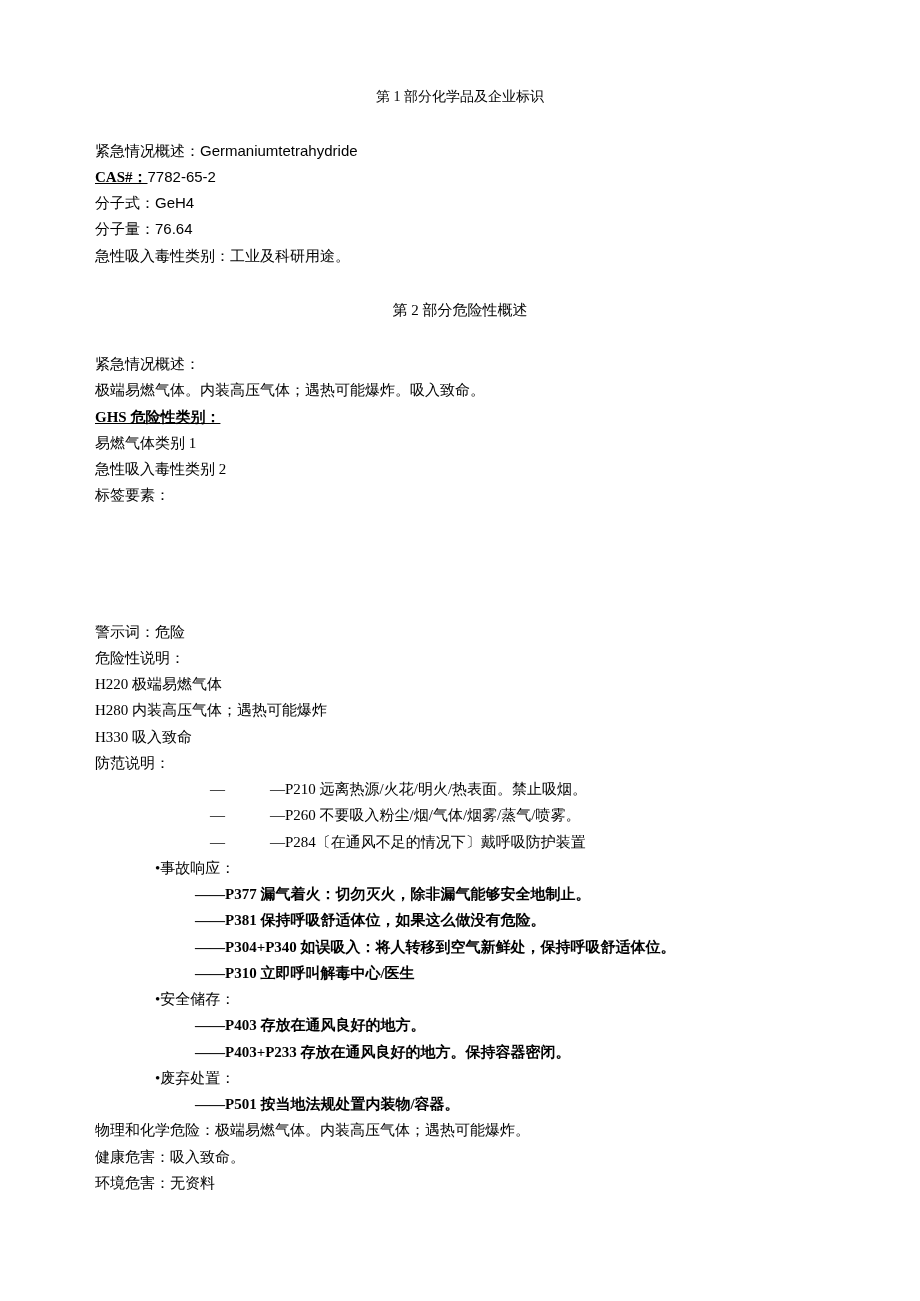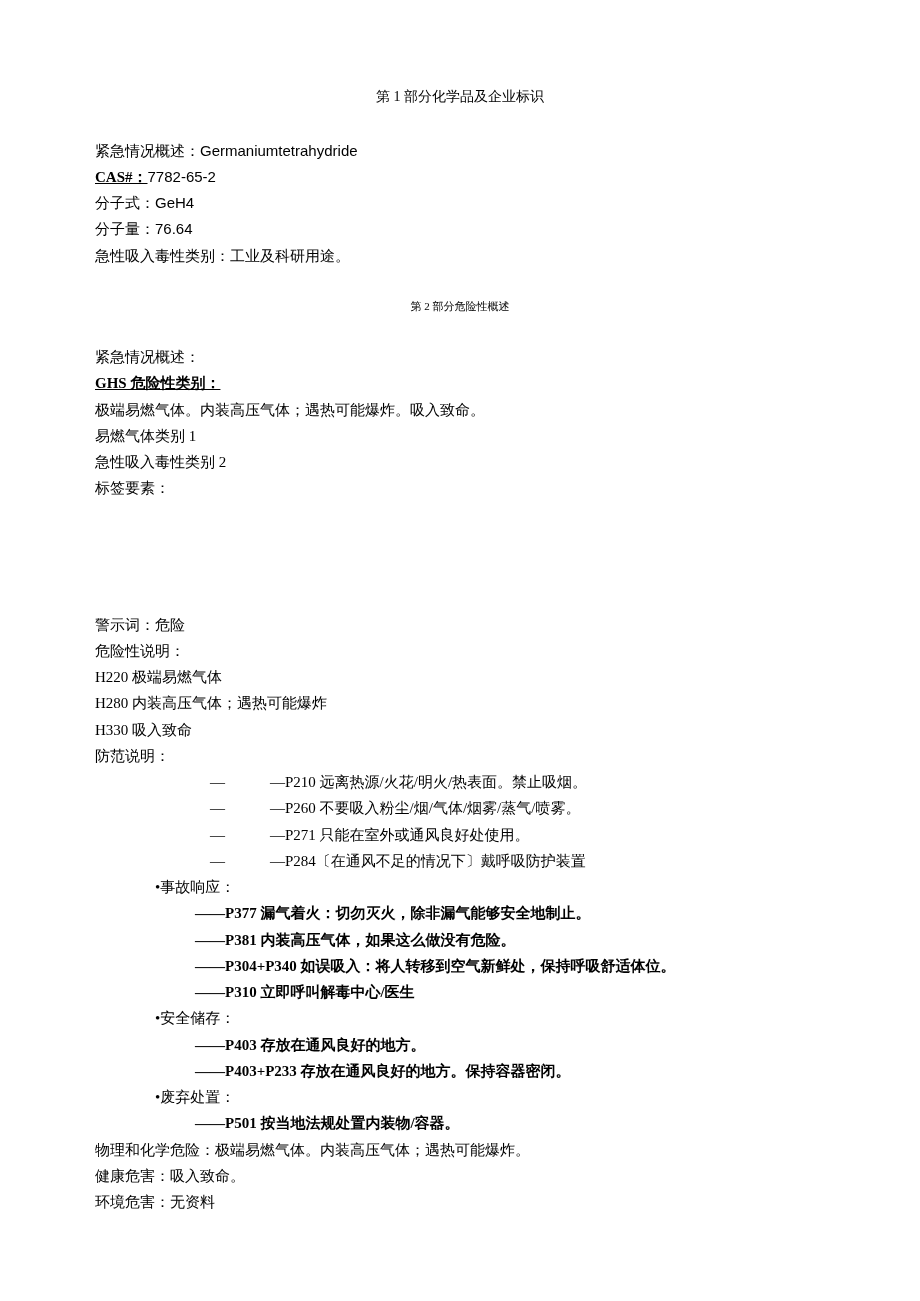--- a/index.html
+++ b/index.html
@@ -16,21 +16,21 @@
     font-size: 15px;
     line-height: 1.75;
   }
   .section-title {
     text-align: center;
     font-size: 14px;
     margin-bottom: 28px;
   }
   .section-title-2 {
     text-align: center;
-    font-size: 11px;
+    font-size: 15px;
     margin-top: 28px;
     margin-bottom: 28px;
   }
   .field-line {
     margin: 0;
   }
   .bold {
     font-weight: bold;
     font-family: "Times New Roman", "SimSun", serif;
     text-decoration: underline;
@@ -78,45 +78,44 @@
   <div class="field-line">
     <span>分子量：</span><span class="latin">76.64</span>
   </div>
   <div class="field-line">
     <span>急性吸入毒性类别：</span><span>工业及科研用途。</span>
   </div>
 
   <div class="section-title-2">第 2 部分危险性概述</div>
 
   <div class="field-line">紧急情况概述：</div>
+  <div class="field-line">极端易燃气体。内装高压气体；遇热可能爆炸。吸入致命。</div>
   <div class="field-line bold">GHS 危险性类别：</div>
-  <div class="field-line">极端易燃气体。内装高压气体；遇热可能爆炸。吸入致命。</div>
   <div class="field-line">易燃气体类别 1</div>
   <div class="field-line">急性吸入毒性类别 2</div>
   <div class="field-line">标签要素：</div>
 
   <div class="gap"></div>
 
   <div class="field-line">
     <span>警示词：</span><span>危险</span>
   </div>
   <div class="field-line">危险性说明：</div>
   <div class="field-line">H220 极端易燃气体</div>
   <div class="field-line">H280 内装高压气体；遇热可能爆炸</div>
   <div class="field-line">H330 吸入致命</div>
   <div class="field-line">防范说明：</div>
 
   <div class="sub-row"><span class="dash">—</span><span>—P210 远离热源/火花/明火/热表面。禁止吸烟。</span></div>
   <div class="sub-row"><span class="dash">—</span><span>—P260 不要吸入粉尘/烟/气体/烟雾/蒸气/喷雾。</span></div>
-  <div class="sub-row"><span class="dash">—</span><span>—P271 只能在室外或通风良好处使用。</span></div>
   <div class="sub-row"><span class="dash">—</span><span>—P284〔在通风不足的情况下〕戴呼吸防护装置</span></div>
 
   <div class="bullet-row">•事故响应：</div>
   <div class="sub-row-b long-dash">——P377 漏气着火：切勿灭火，除非漏气能够安全地制止。</div>
-  <div class="sub-row-b long-dash">——P381 内装高压气体，如果这么做没有危险。</div>
+  <div class="sub-row-b long-dash">——P381 保持呼吸舒适体位，如果这么做没有危险。</div>
   <div class="sub-row-b long-dash">——P304+P340 如误吸入：将人转移到空气新鲜处，保持呼吸舒适体位。</div>
   <div class="sub-row-b long-dash">——P310 立即呼叫解毒中心/医生</div>
 
   <div class="bullet-row">•安全储存：</div>
   <div class="sub-row-b long-dash">——P403 存放在通风良好的地方。</div>
   <div class="sub-row-b long-dash">——P403+P233 存放在通风良好的地方。保持容器密闭。</div>
 
   <div class="bullet-row">•废弃处置：</div>
   <div class="sub-row-b long-dash">——P501 按当地法规处置内装物/容器。</div>
 

